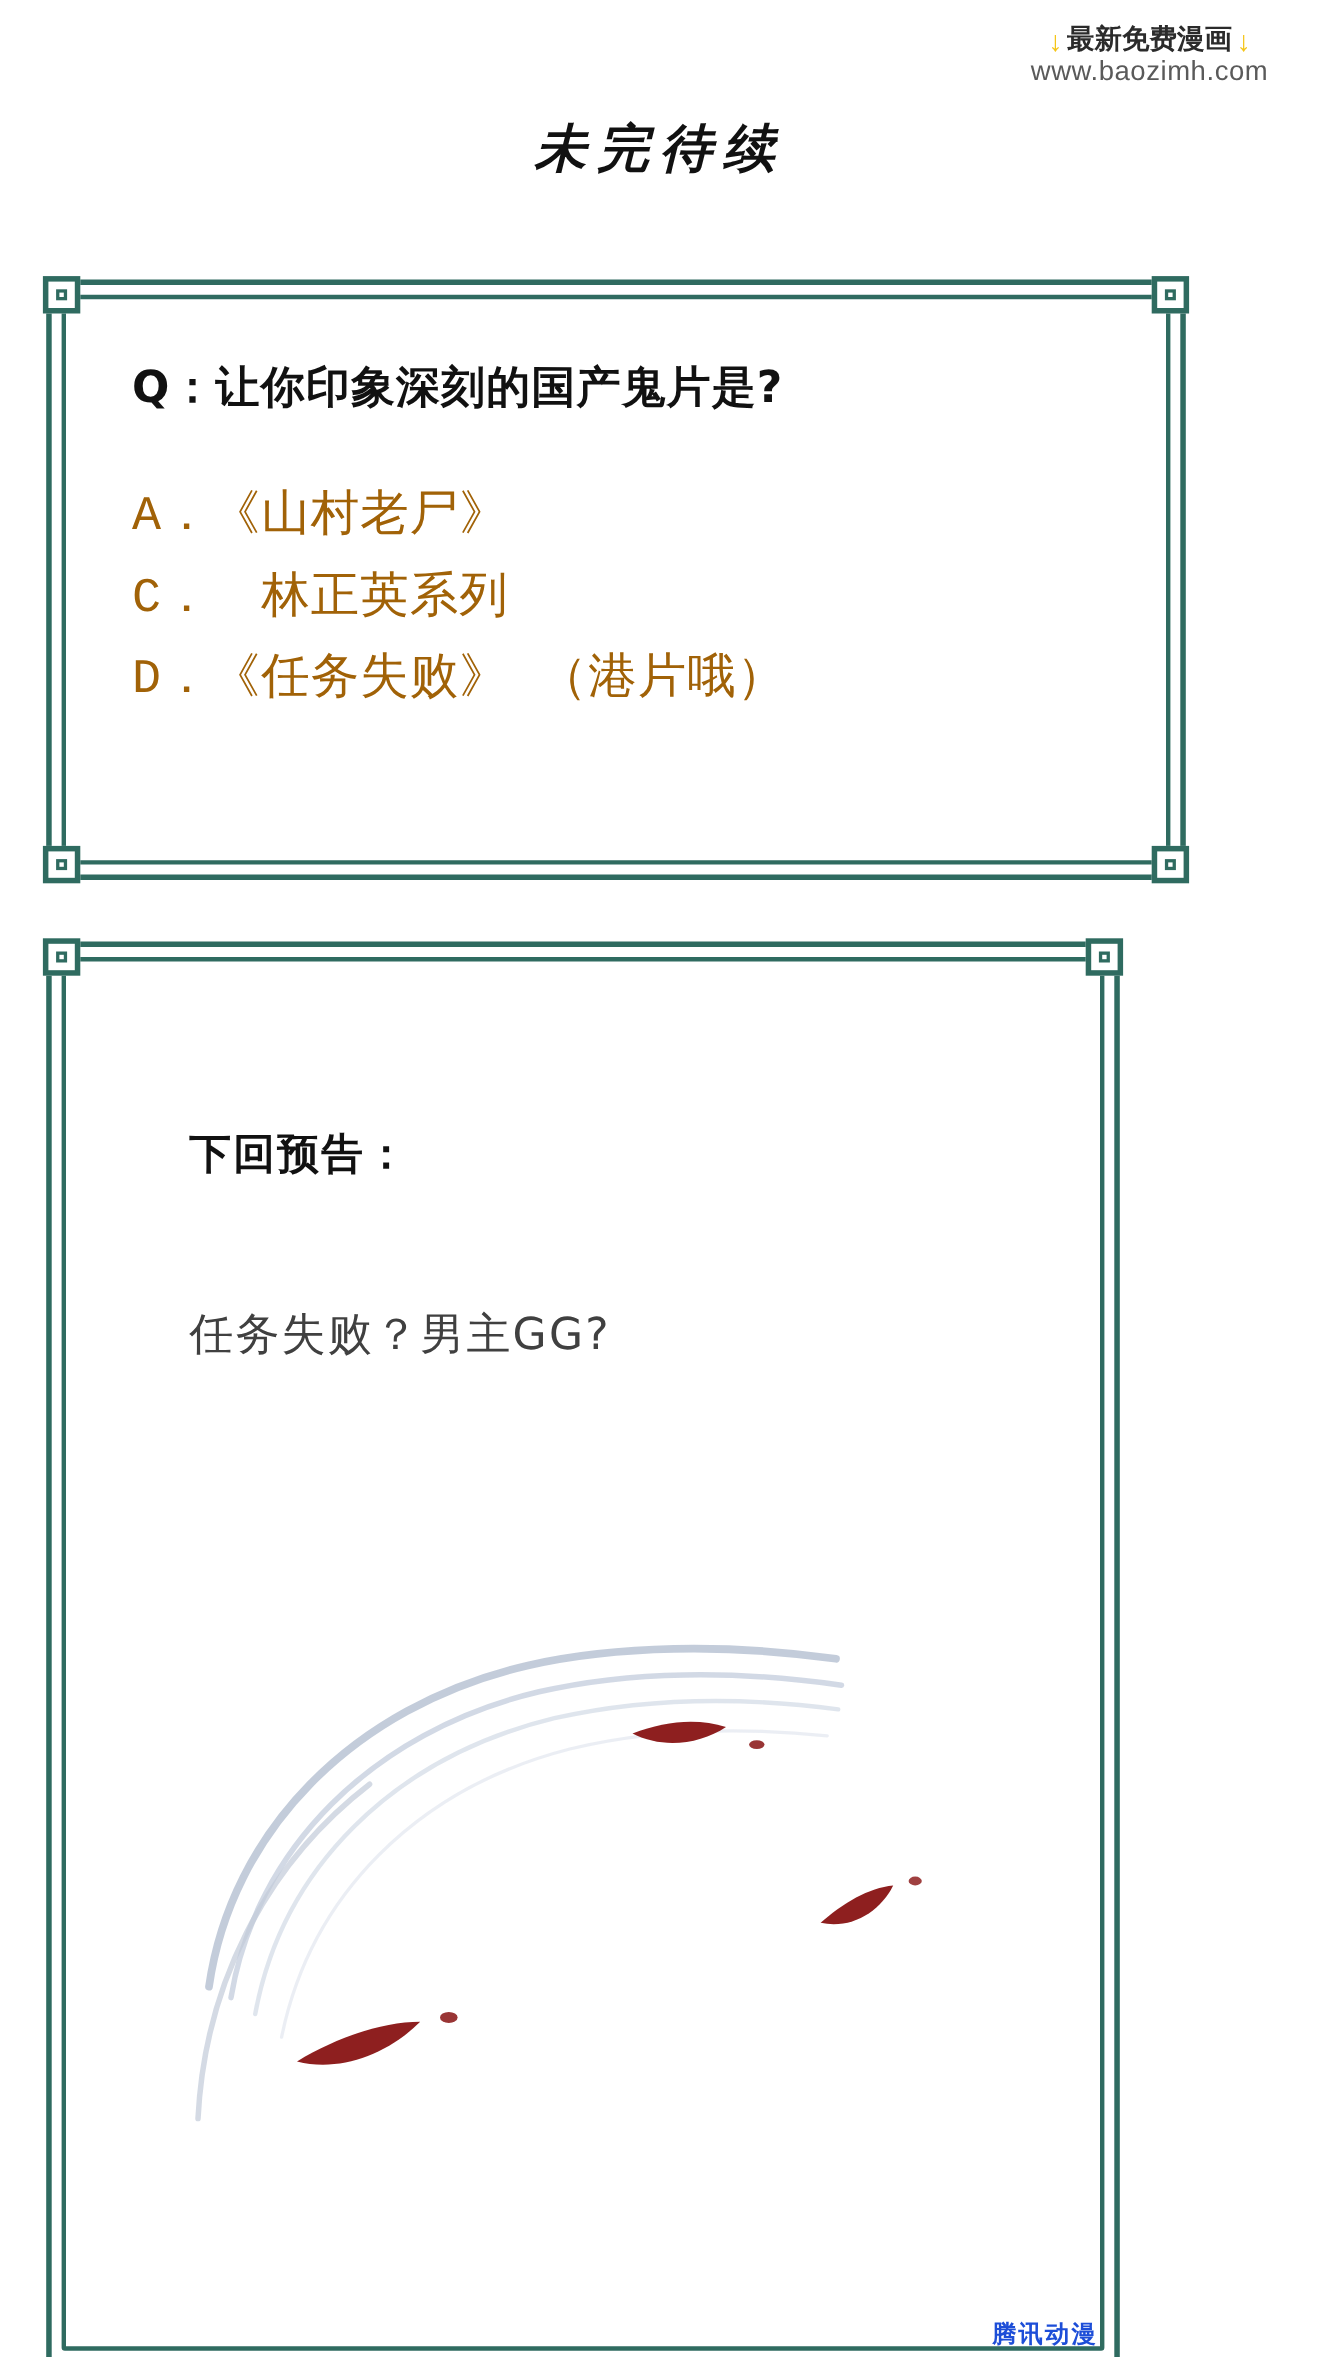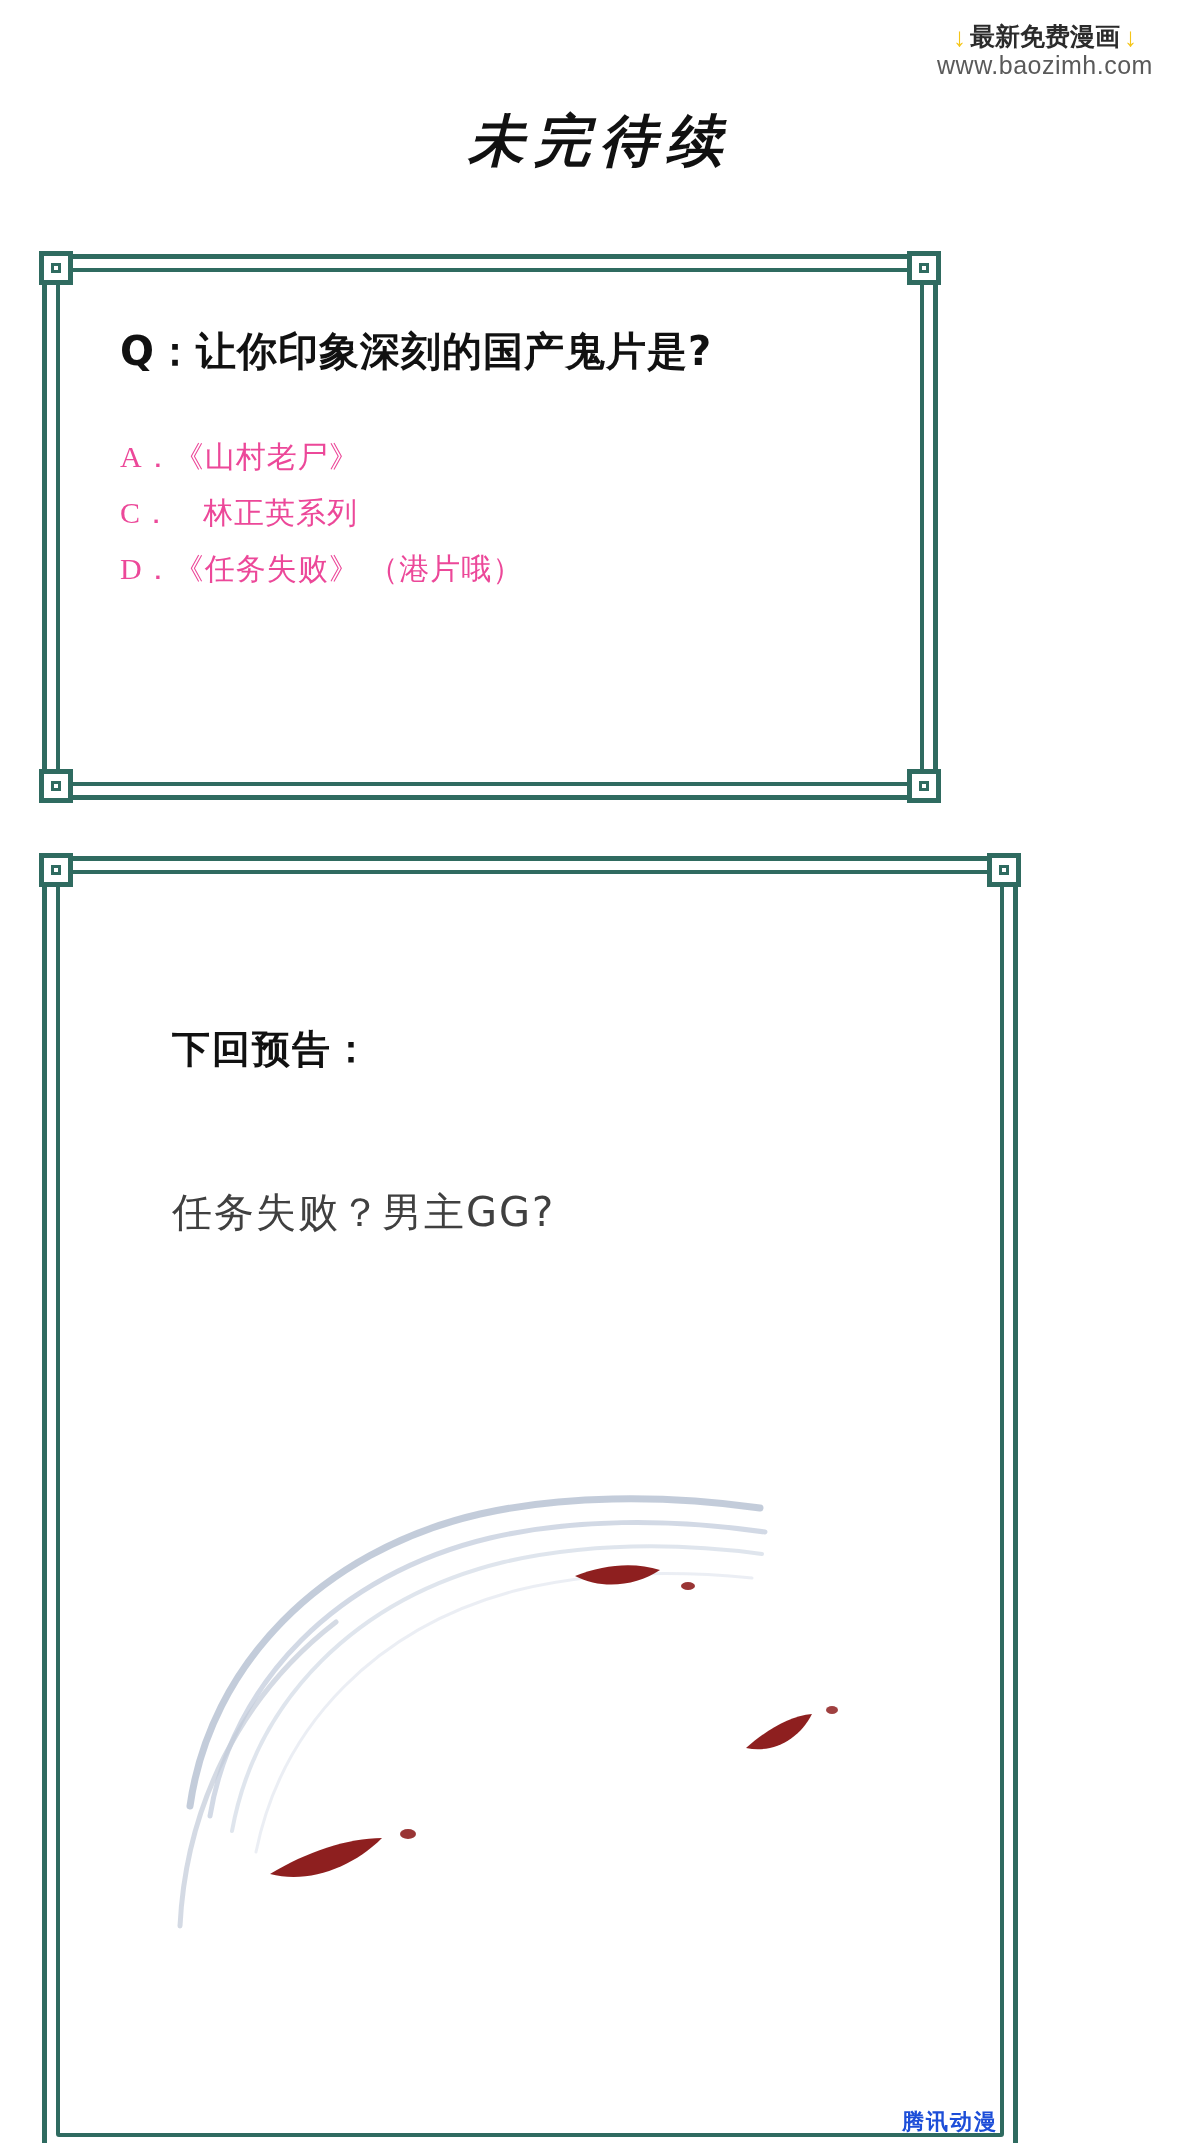--- a/index.html
+++ b/index.html
@@ -51,21 +51,21 @@
   }
 
   
   .to-be-continued {
     position: absolute;
     top: 104px;
     left: 0;
     width: 100%;
     text-align: center;
     font-family: "DejaVu Serif", serif;
-    font-size: 56px;
+    font-size: 47px;
     font-weight: bold;
     letter-spacing: 10px;
     color: #111111;
     font-style: italic;
   }
 
   
   .frame {
     position: absolute;
     box-sizing: border-box;
@@ -103,41 +103,41 @@
   }
   .corner.tl { left: -3px;  top: -3px; }
   .corner.tr { right: -3px; top: -3px; }
   .corner.bl { left: -3px;  bottom: -3px; }
   .corner.br { right: -3px; bottom: -3px; }
 
   
   #frame-quiz {
     left: 42px;
     top: 254px;
-    width: 896px;
+    width: 1036px;
     height: 546px;
   }
   .quiz-content {
     position: absolute;
     left: 78px;
     top: 70px;
     right: 60px;
   }
   .quiz-question {
     font-family: "DejaVu Sans", sans-serif;
     font-size: 40px;
     font-weight: bold;
     color: #111111;
     letter-spacing: 1px;
     margin-bottom: 58px;
   }
   .quiz-option {
-    font-family: Liberation Serif, serif;
-    font-size: 30px;
-    color: #ec4899;
+    font-family: Liberation Mono, monospace;
+    font-size: 44px;
+    color: #a16207;
     margin-bottom: 15px;
     white-space: pre;
     letter-spacing: 1px;
   }
 
   
   #frame-preview {
     left: 42px;
     top: 856px;
     width: 976px;

